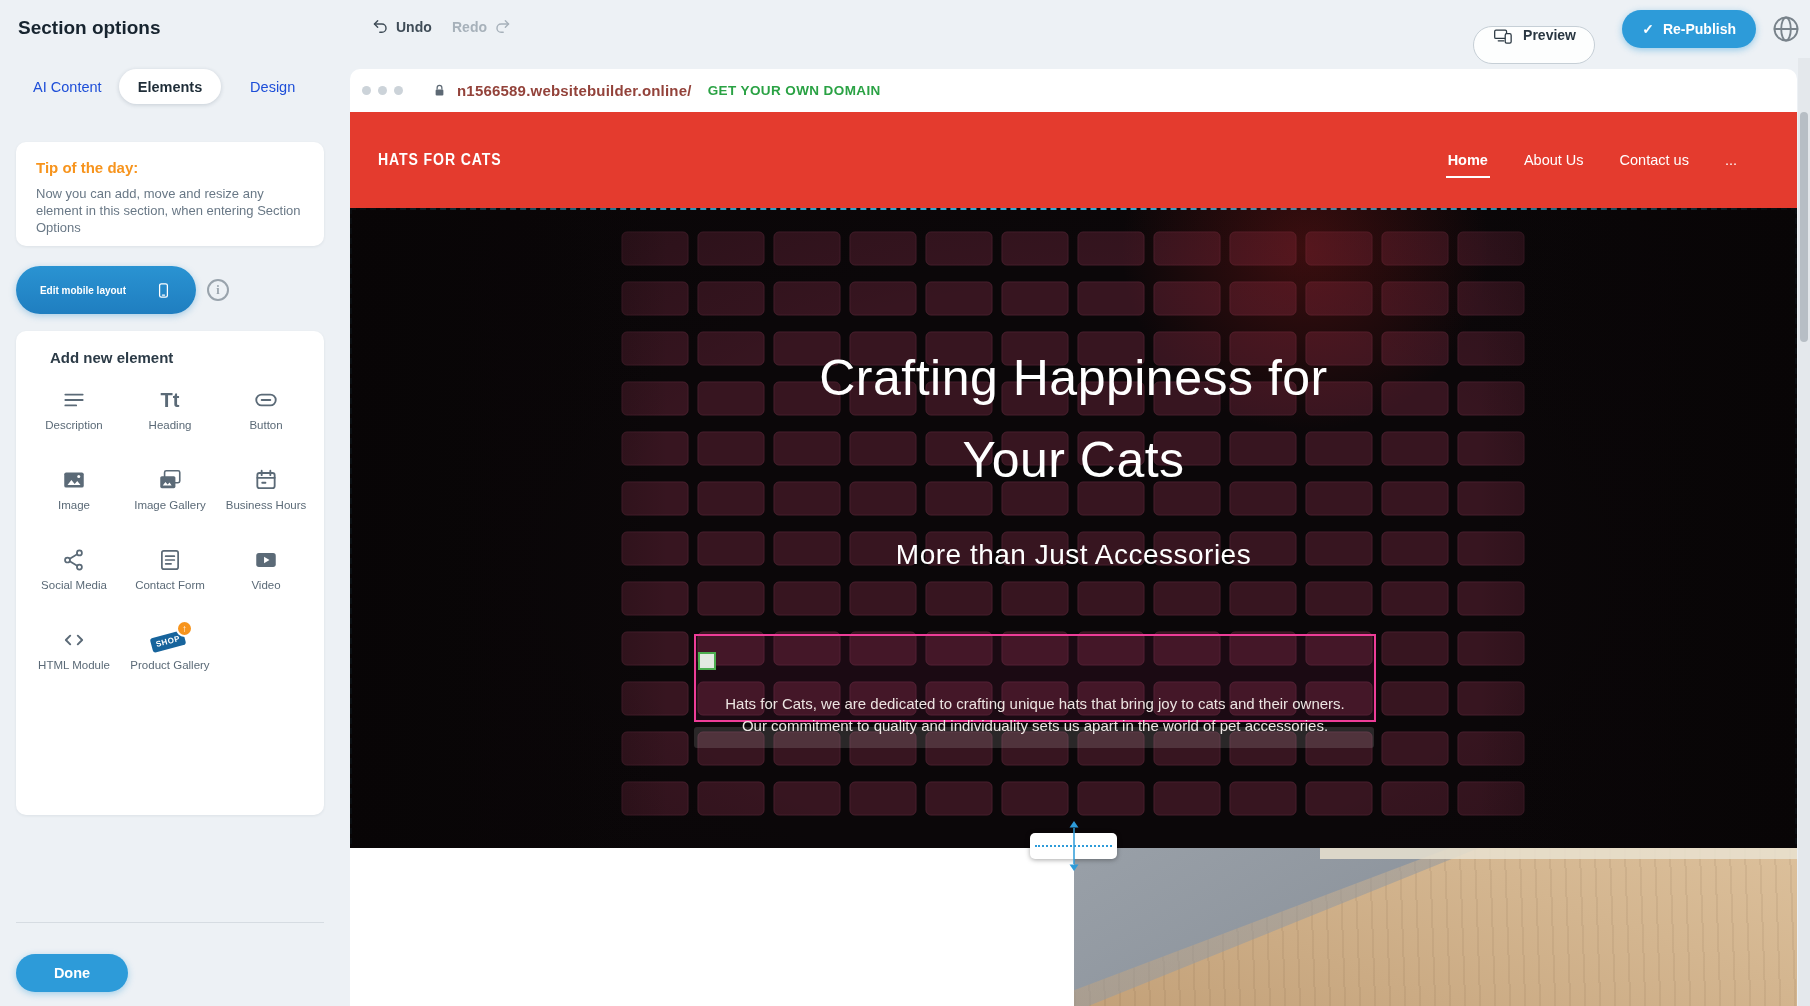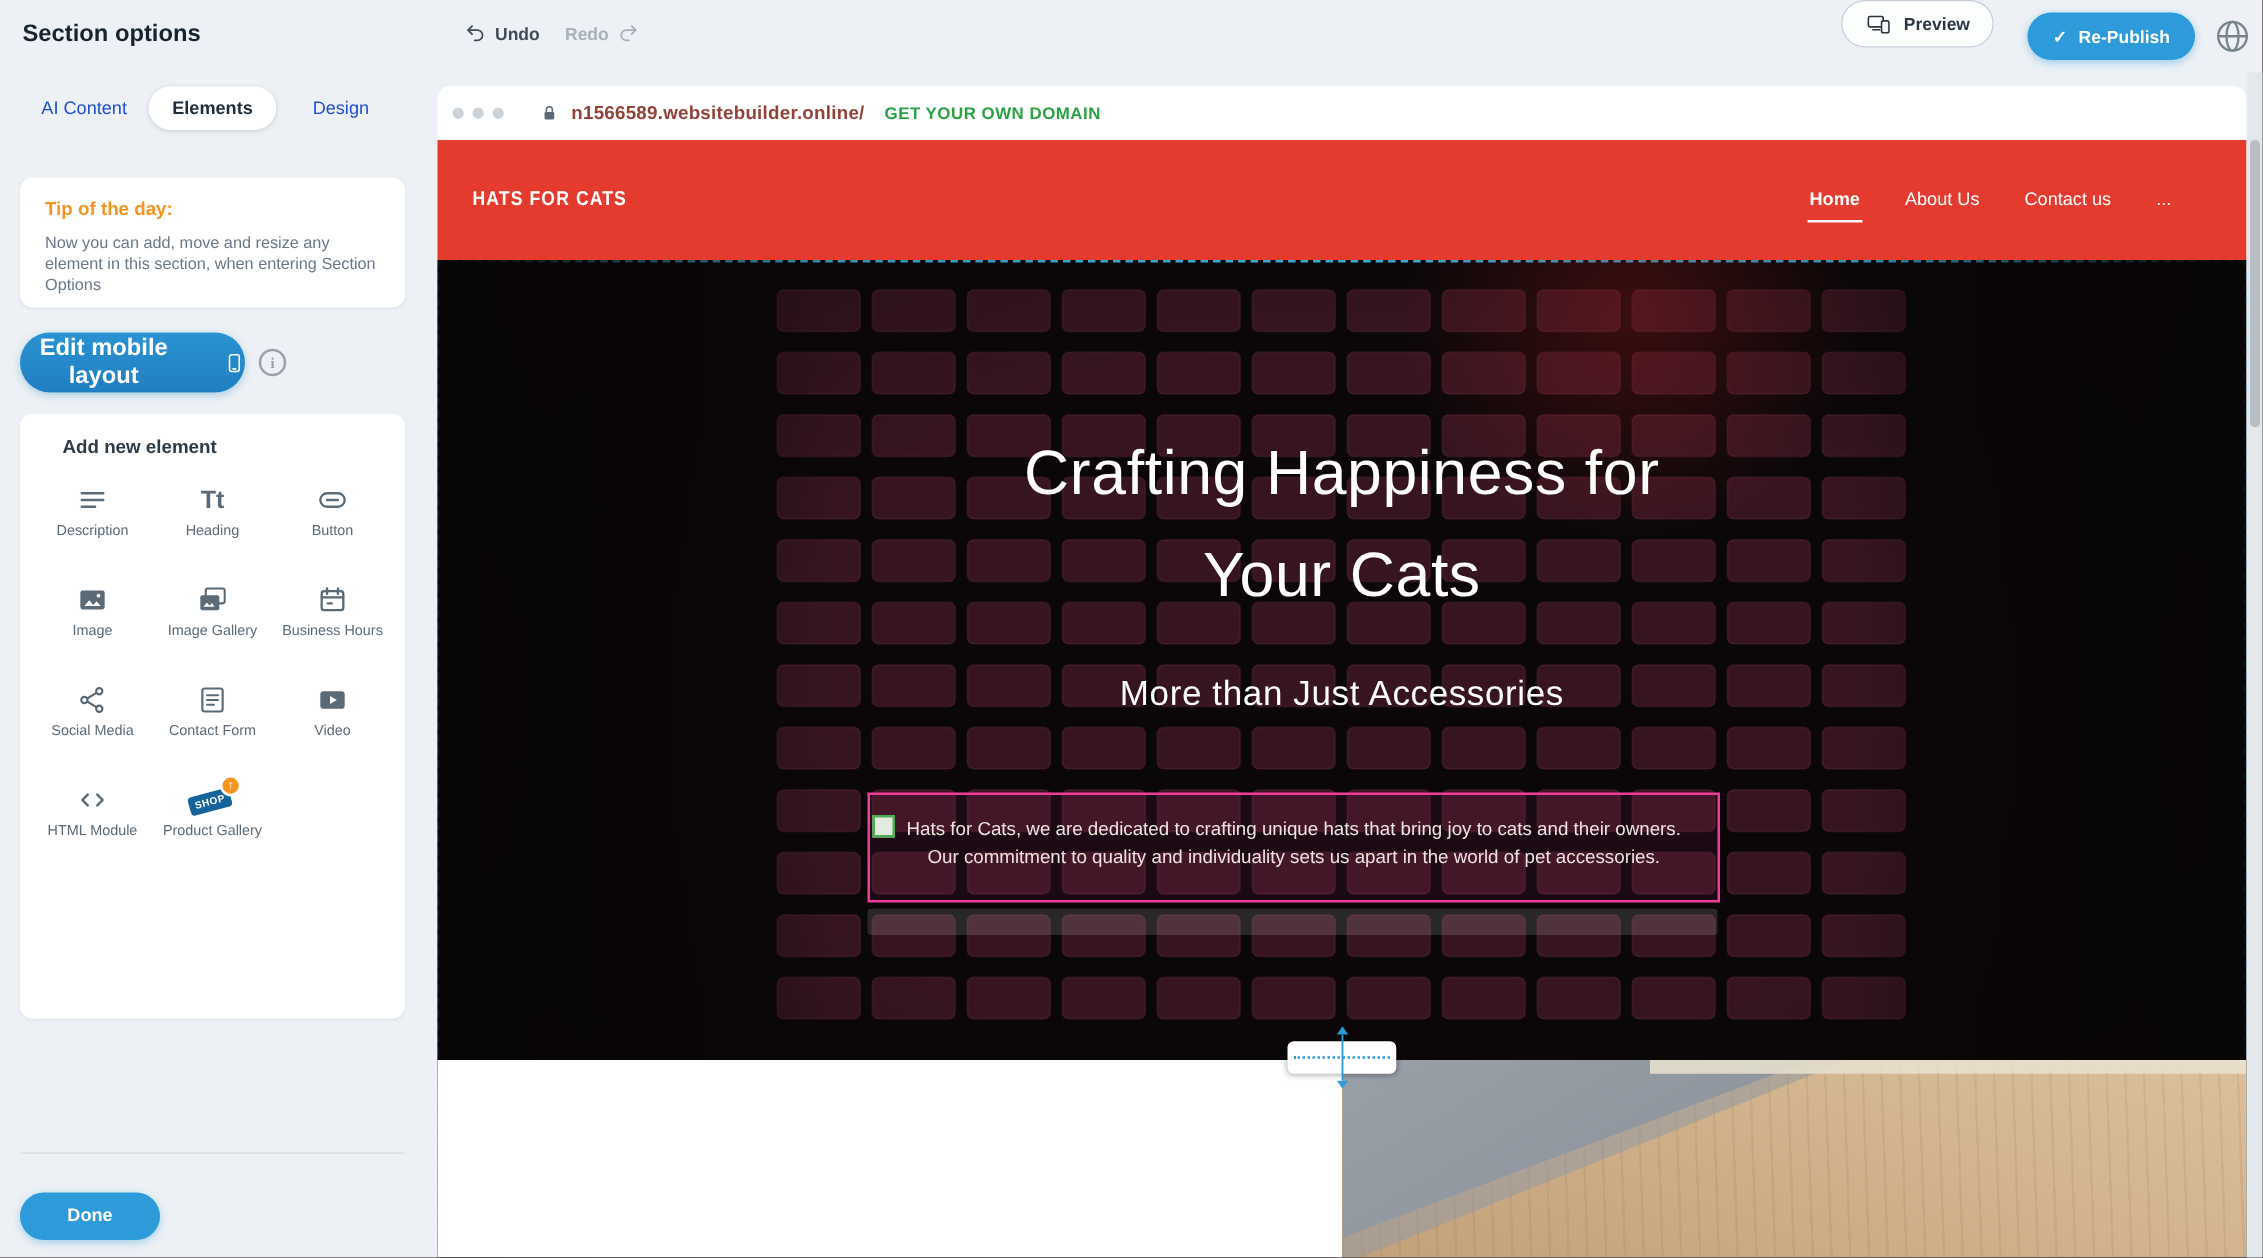--- a/index.html
+++ b/index.html
@@ -15,43 +15,43 @@
 
   
   .topbar { position:absolute; left:0; top:0; width:1810px; height:58px; }
   .page-title { position:absolute; left:18px; top:17px; font-size:19px; font-weight:700; color:#17242f; }
   .undo, .redo { position:absolute; top:18px; display:flex; align-items:center; gap:7px;
                  font-size:14px; font-weight:700; color:#3f4c57; cursor:pointer; }
   .undo { left:372px; }
   .redo { left:452px; color:#a7b1ba; }
   .undo svg { color:#3f4c57; }
   .redo svg { color:#a7b1ba; }
-  .btn-preview { position:absolute; right:215px; top:0; height:38px; padding:0 18px;
-    display:flex; align-items:center; gap:9px; background:#fdfefe; border:1px solid #c6cfd6;
+  .btn-preview { position:absolute; right:215px; top:26px; height:38px; padding:0 18px;
+    display:flex; align-items:flex-start; gap:9px; background:#fdfefe; border:1px solid #c6cfd6;
     border-radius:19px; font-size:14px; font-weight:700; color:#2a3742; cursor:pointer;
     font-family:inherit; }
   .btn-republish { position:absolute; right:54px; top:10px; height:38px; padding:0 20px;
     display:flex; align-items:center; gap:9px; background:#2d9bd9; border:none; border-radius:19px;
     font-size:14px; font-weight:700; color:#fff; box-shadow:0 2px 7px rgba(45,155,217,.45);
     cursor:pointer; font-family:inherit; }
   .globe { position:absolute; right:8px; top:13px; width:32px; height:32px; color:#79838b; cursor:pointer; }
 
   
   .tabs { position:absolute; left:16px; top:69px; width:308px; height:35px; display:flex; }
   .tab { flex:1; display:flex; align-items:center; justify-content:center; font-size:14.5px;
          color:#1d4ed8; border-radius:18px; cursor:pointer; }
   .tab.active { background:#fff; font-weight:700; color:#1f2d38; box-shadow:0 1px 4px rgba(30,50,70,.18); }
 
   .tip-card { position:absolute; left:16px; top:142px; width:308px; height:104px; background:#fff;
     border-radius:10px; padding:17px 20px; box-shadow:0 1px 3px rgba(30,50,70,.08); }
   .tip-title { font-size:15px; font-weight:700; color:#f7941d; margin-bottom:9px; }
   .tip-body { font-size:13px; line-height:17px; color:#697886; }
 
   .btn-mobile { position:absolute; left:16px; top:266px; width:180px; height:48px; border-radius:24px;
-    background:linear-gradient(180deg,#2a93d2,#1f7ec0); border:none; color:#fff; font-size:19px;
+    background:linear-gradient(180deg,#2a93d2,#1f7ec0); border:none; color:#fff; font-size:10px;
     font-weight:700; display:flex; align-items:center; justify-content:center; gap:29px;
     box-shadow:0 2px 7px rgba(33,134,201,.35); cursor:pointer; font-family:inherit; }
   .info-dot { position:absolute; left:207px; top:279px; width:22px; height:22px; border-radius:50%;
     border:2px solid #99a3ac; color:#99a3ac; font-size:12px; font-weight:700; display:flex;
     align-items:center; justify-content:center; cursor:pointer; font-family:"Liberation Serif", serif; }
 
   .add-card { position:absolute; left:16px; top:331px; width:308px; height:484px; background:#fff;
     border-radius:10px; padding:18px 10px 0; box-shadow:0 1px 3px rgba(30,50,70,.08); }
   .add-title { font-size:15px; font-weight:700; color:#2c3b47; margin:0 0 12px 24px; }
   .el-grid { display:grid; grid-template-columns:repeat(3,1fr); }
@@ -98,21 +98,21 @@
   .hero-vignette { position:absolute; inset:0; pointer-events:none; background:
     radial-gradient(circle at 66% 5%, rgba(170,30,30,.30), rgba(170,30,30,0) 15%),
     linear-gradient(90deg, rgba(8,5,6,.92) 2%, rgba(8,5,6,0) 22%, rgba(8,5,6,0) 78%, rgba(8,5,6,.92) 98%),
     radial-gradient(ellipse at 50% 45%, rgba(8,5,6,0) 45%, rgba(8,5,6,.45) 92%); }
   .hero-h1 { position:absolute; left:0; right:0; top:129px; text-align:center; color:#fff;
     font-size:50px; line-height:82px; font-weight:500; letter-spacing:.5px; cursor:pointer; }
   .hero-sub { position:absolute; left:0; right:0; top:330px; text-align:center; color:#fff;
     font-size:28px; line-height:34px; font-weight:500; letter-spacing:.5px; cursor:pointer; }
   .text-box { position:absolute; left:344px; top:426px; width:682px; height:88px;
     border:2px solid #ee3d98; background:rgba(238,61,152,.07); cursor:pointer; }
-  .text-box .inner { padding-top:17px; display:flex; flex-direction:column; align-items:center; }
+  .text-box .inner { padding-top:17px; display:flex; flex-direction:column; align-items:center;margin-top:40px; }
   .text-box p { margin:0; text-align:center; color:#ece4e1; font-size:15px; line-height:21.5px; white-space:nowrap; }
   .green-handle { position:absolute; left:2px; top:16px; width:18px; height:18px;
     background:rgba(236,246,236,.95); border:2px solid #4cae50; cursor:grab; }
   .ghost-bar { position:absolute; left:344px; top:519px; width:680px; height:21px;
     background:rgba(255,255,255,.13); border-radius:3px; }
 
   
   .section-handle { position:absolute; left:1030px; top:820px; width:87px; height:52px; z-index:6; cursor:row-resize; }
   .handle-pill { position:absolute; left:0; top:13px; width:87px; height:26px; background:#fff;
     border-radius:5px; box-shadow:0 1px 5px rgba(0,0,0,.35); display:flex; align-items:center; padding:0 5px; }

